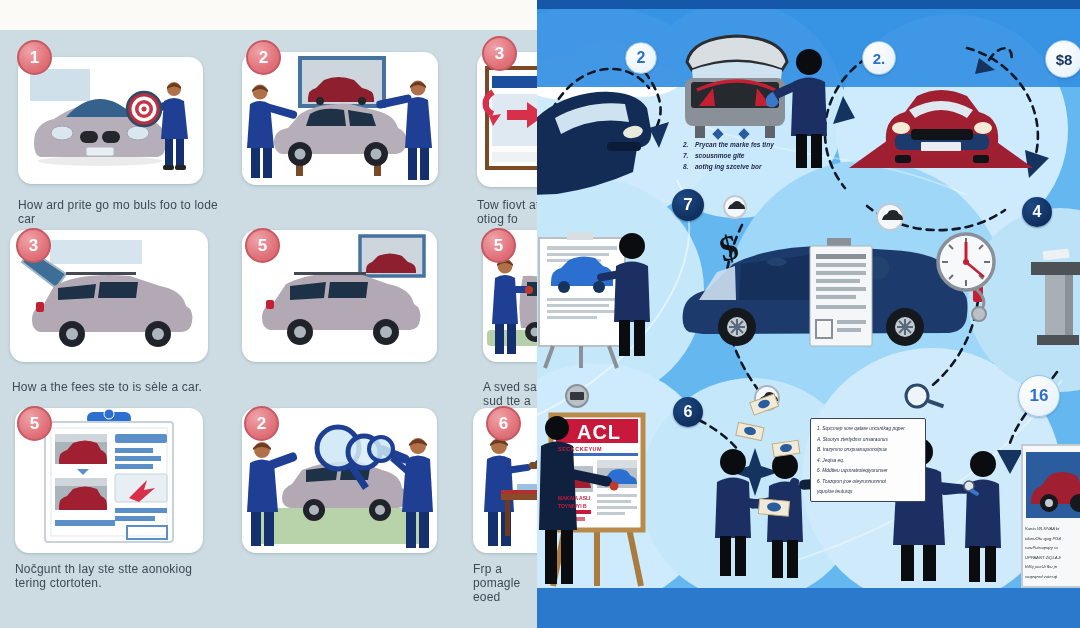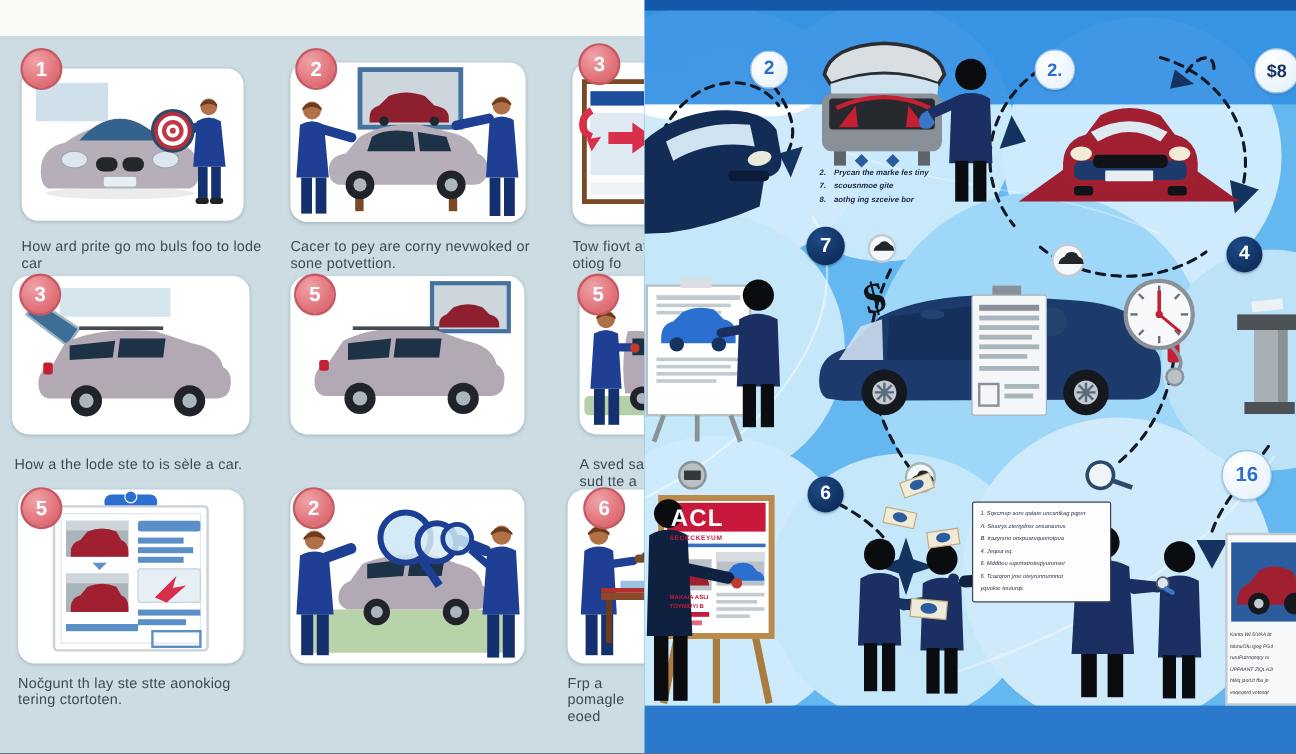--- a/index.html
+++ b/index.html
@@ -21,21 +21,21 @@
   .badge-white{position:absolute;border-radius:50%;background:radial-gradient(circle at 35% 30%,#ffffff,#eaf4fc 70%,#cfe6f6);
     border:1.5px solid #9cc4e8;color:#2b6fd0;font-weight:700;
     display:flex;align-items:center;justify-content:center;box-shadow:0 1px 2px rgba(20,60,110,.3);z-index:6;}
   .badge-navy{position:absolute;border-radius:50%;background:radial-gradient(circle at 35% 30%,#1d4a86,#0f2f5e 70%);
     color:#fff;font-weight:700;display:flex;align-items:center;justify-content:center;
     box-shadow:0 1px 2px rgba(10,30,60,.4);z-index:6;}
   .trunk-list{position:absolute;left:146px;top:139px;width:112px;z-index:6;}
   .trow{display:flex;font-size:6.5px;font-weight:700;color:#1b2447;line-height:11px;font-style:italic;}
   .trow .tn{width:12px;}
   .poster-title{position:absolute;left:22px;top:421px;width:80px;z-index:7;
-    color:#fff;font-size:20px;font-weight:800;letter-spacing:1px;}
+    color:#fff;font-size:20px;font-weight:800;letter-spacing:1px;text-align:center;}
   .poster-sub{position:absolute;left:21px;top:446px;width:80px;z-index:7;color:#c8193c;
     font-size:5.5px;font-weight:800;letter-spacing:.5px;}
   .poster-l1{position:absolute;left:21px;top:495px;z-index:7;color:#c8193c;font-size:5px;font-weight:800;}
   .poster-l2{position:absolute;left:21px;top:503px;z-index:7;color:#c8193c;font-size:5px;font-weight:800;}
   .checklist{position:absolute;left:273px;top:418px;width:116px;height:84px;background:#fdfdfd;
     border:1.5px solid #39465a;border-radius:2px;padding:5px 4px 3px 6px;box-sizing:border-box;z-index:5;}
   .checklist div{font-size:4.8px;color:#263048;line-height:10.5px;white-space:nowrap;overflow:hidden;font-style:italic;}
   .carcard-lines{position:absolute;left:488px;top:524px;width:54px;z-index:6;}
   .carcard-lines div{font-size:4.2px;color:#2c3642;line-height:9.5px;white-space:nowrap;overflow:hidden;font-style:italic;}
 </style>
@@ -261,23 +261,22 @@
         <rect x="56" y="54" width="9" height="7" rx="3" fill="#7a4a26"></rect>
         <rect x="44" y="76" width="20" height="7" rx="1" fill="#9cc0e0"></rect>
         <rect x="28" y="82" width="52" height="4" fill="#b03030"></rect>
         <rect x="28" y="86" width="52" height="6" fill="#8a4a2a"></rect>
         <rect x="32" y="92" width="5" height="36" fill="#6e3a1e"></rect>
         <rect x="70" y="92" width="5" height="36" fill="#6e3a1e"></rect>
       </svg>
     </div>
 
     <div class="caption" style="left:18px;top:198px;width:200px">How ard prite go mo buls foo to lode car</div>
-    <div class="caption" style="left:242px;top:198px;width:210px">Cacer to pey are corny nevwoked or sone potvettion.</div>
     <div class="caption" style="left:477px;top:198px;width:70px">Tow fiovt at otiog fo</div>
-    <div class="caption" style="left:12px;top:380px;width:205px">How a the lode ste to is sèle a car.</div>
+    <div class="caption" style="left:12px;top:380px;width:205px">How a the fees ste to is sèle a car.</div>
     <div class="caption" style="left:483px;top:380px;width:64px">A sved say sud tte a</div>
     <div class="caption" style="left:15px;top:562px;width:205px">Nočgunt th lay ste stte aonokiog tering ctortoten.</div>
     <div class="caption" style="left:473px;top:562px;width:70px">Frp a pomagle eoed</div>
   </div>
 
   <div class="right">
     <svg width="543" height="628" viewBox="0 0 543 628">
 
       <rect x="0" y="0" width="543" height="628" fill="#64b8ef"></rect>
       <circle cx="200" cy="110" r="108" fill="#c8e9fb"></circle>

